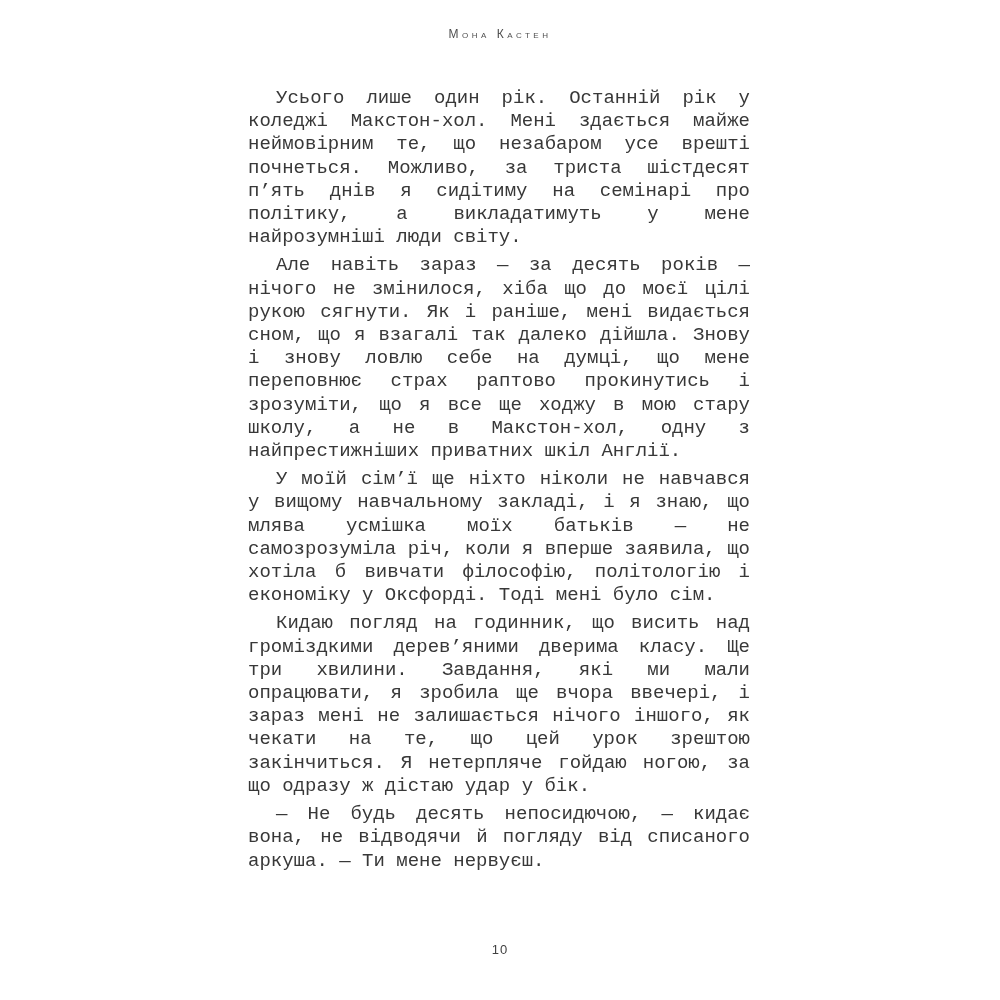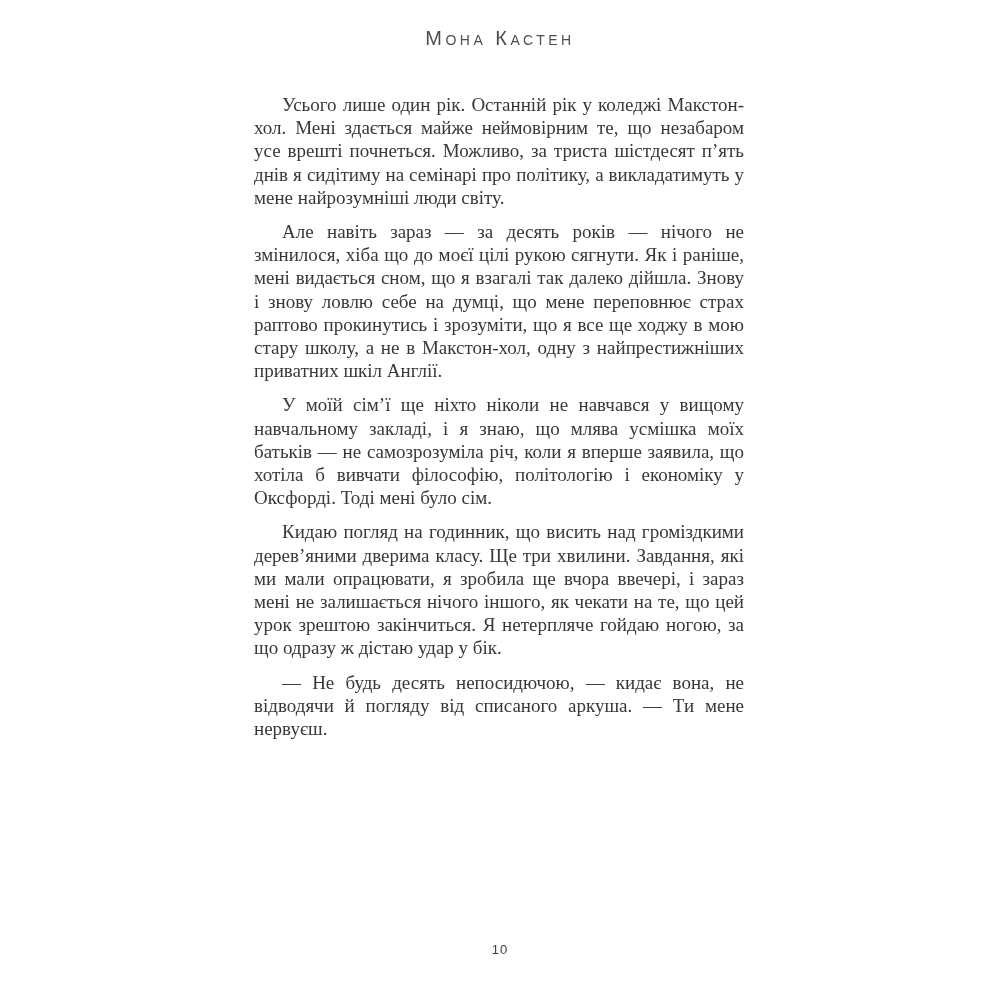--- a/index.html
+++ b/index.html
@@ -15,35 +15,35 @@
     overflow: hidden;
   }
   .running-header {
     position: absolute;
     top: 27px;
     left: 0;
     right: 0;
     text-align: center;
     font-family: "Liberation Sans", sans-serif;
     font-variant: small-caps;
-    font-size: 20px;
+    font-size: 12px;
     font-weight: 400;
     letter-spacing: 3.5px;
     color: #4f4f4f;
   }
   .text-block {
     position: absolute;
     top: 82px;
     left: 243px;
     width: 512px;
   }
   .text-block p {
-    margin: 11px;
+    margin: 5px;
     padding: 0;
-    font-family: Liberation Serif, serif;
+    font-family: Liberation Mono, monospace;
     font-size: 19px;
     line-height: 23.2px;
     color: #383838;
     text-align: justify;
     text-indent: 28px;
   }
   .text-block p em {
     font-style: italic;
   }
   .page-number {

